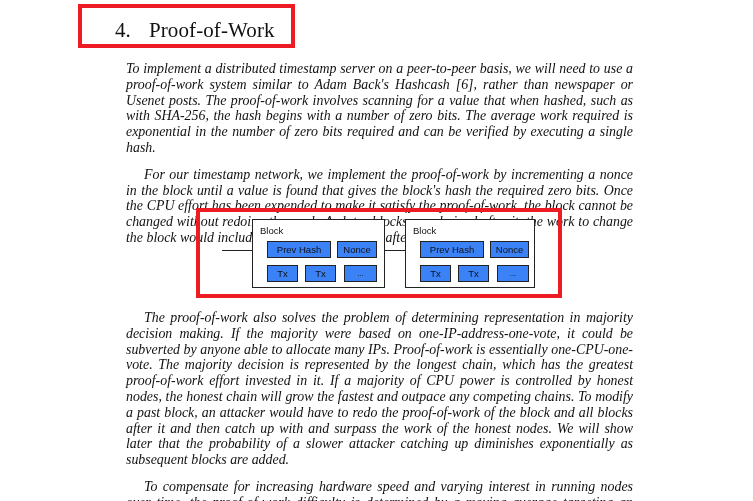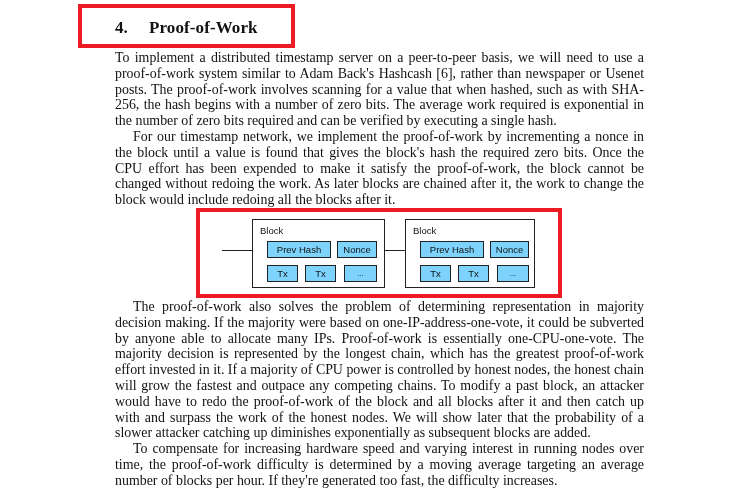--- a/index.html
+++ b/index.html
@@ -1,33 +1,33 @@
 <!DOCTYPE html>
 <html><head>
 <meta charset="utf-8">
 <style>
   html, body { margin: 0; padding: 0; background: #ffffff; }
   body { width: 753px; height: 501px; position: relative; overflow: hidden;
          font-family: "Liberation Serif", "DejaVu Serif", serif; color: #111; }
   .hl-box { position: absolute; border: 4px solid #ED1C24; box-sizing: border-box; }
   #heading-box { left: 78px; top: 4px; width: 217px; height: 44px; }
   #diagram-box { left: 196px; top: 208px; width: 366px; height: 90px; }
-  .heading { position: absolute; left: 115px; top: 18px; font-size: 17px; font-weight: bold;
+  .heading { position: absolute; left: 115px; top: 18px; font-size: 21px; font-weight: normal;
              white-space: nowrap; letter-spacing: 0.1px; }
   .heading .num { display: inline-block; width: 34px; }
   .text-block { position: absolute; left: 115px; width: 529px; font-size: 13.9px; line-height: 15.8px; }
-  .text-block p { margin: 0; text-align: justify; text-indent: 18px; }
+  .text-block p { margin: 11px; text-align: justify; text-indent: 18px; font-style: italic; }
   #block-a { top: 50px; }
   #block-b { top: 299px; }
   
   .diagram { position: absolute; left: 0; top: 0; width: 753px; height: 423px; pointer-events: none; text-align: center; }
   .blk { position: absolute; border: 1px solid #222; box-sizing: border-box; background: #fff; }
   .blk-label { position: absolute; left: 7px; top: 5px; font-family: "Liberation Sans", "DejaVu Sans", sans-serif;
                font-size: 9.5px; color: #111; }
-  .cell { position: absolute; border: 1px solid #222; box-sizing: border-box; background: #7dd3fc;
+  .cell { position: absolute; border: 1px solid #222; box-sizing: border-box; background: #3b82f6;
           font-family: "Liberation Sans", "DejaVu Sans", sans-serif; font-size: 9.5px; color: #111;
           display: flex; align-items: center; justify-content: center; line-height: 1; }
   .cell.dots { font-size: 8px; }
   .line { position: absolute; height: 1px; background: #222; }
   .arrowhead { position: absolute; width: 0; height: 0; border-top: 3.5px solid transparent;
                border-bottom: 3.5px solid transparent; border-left: 7px solid #222; }
 </style>
 </head>
 <body>
 

